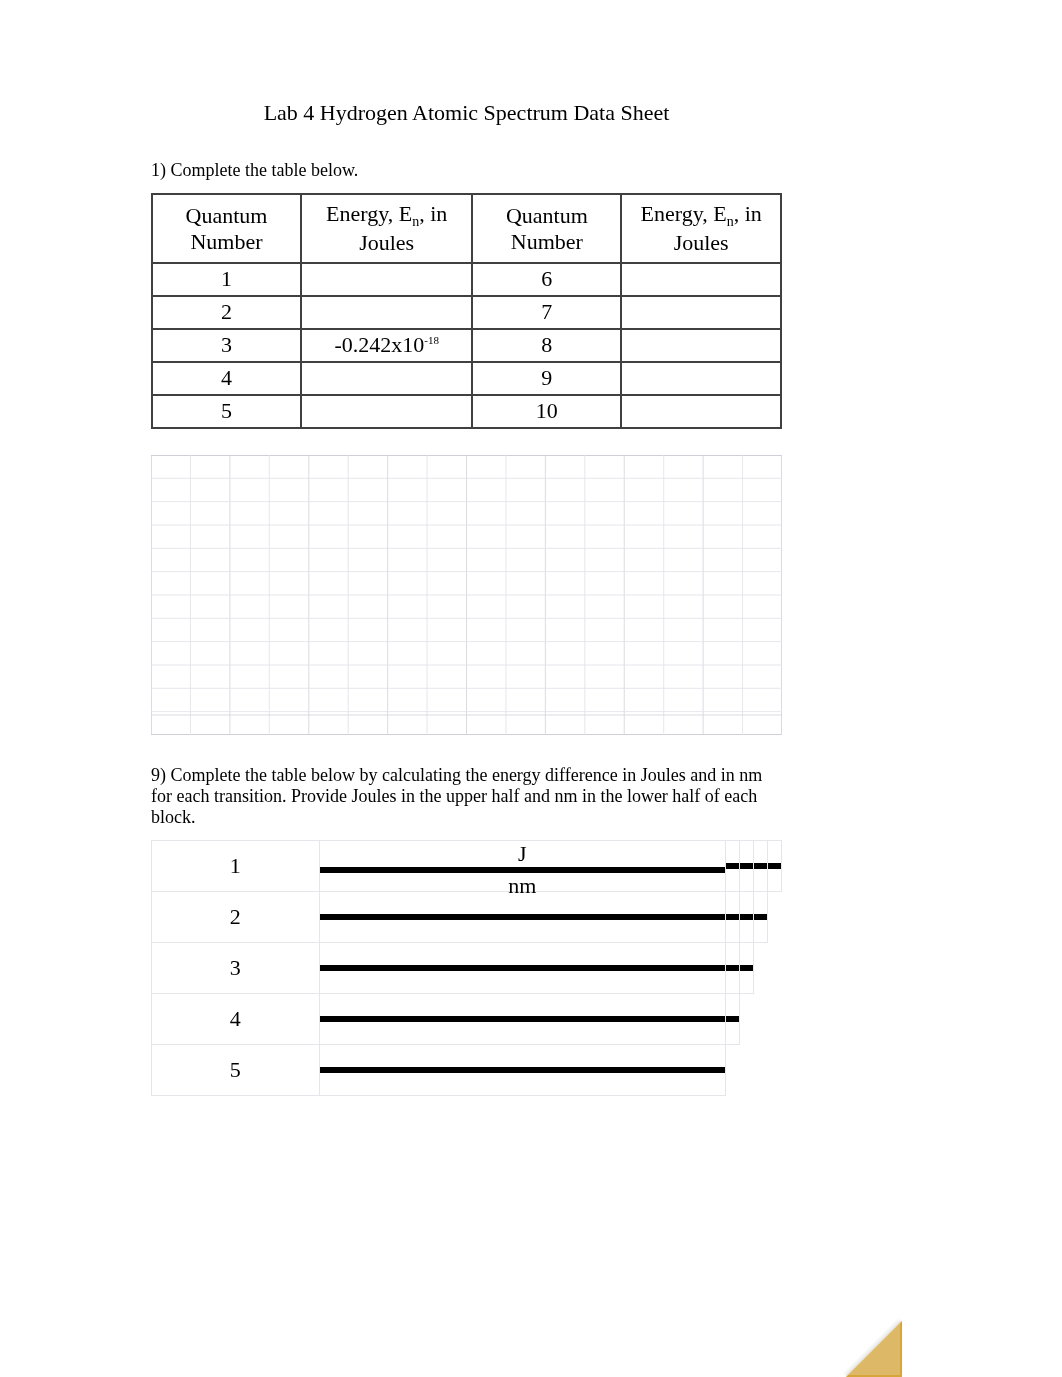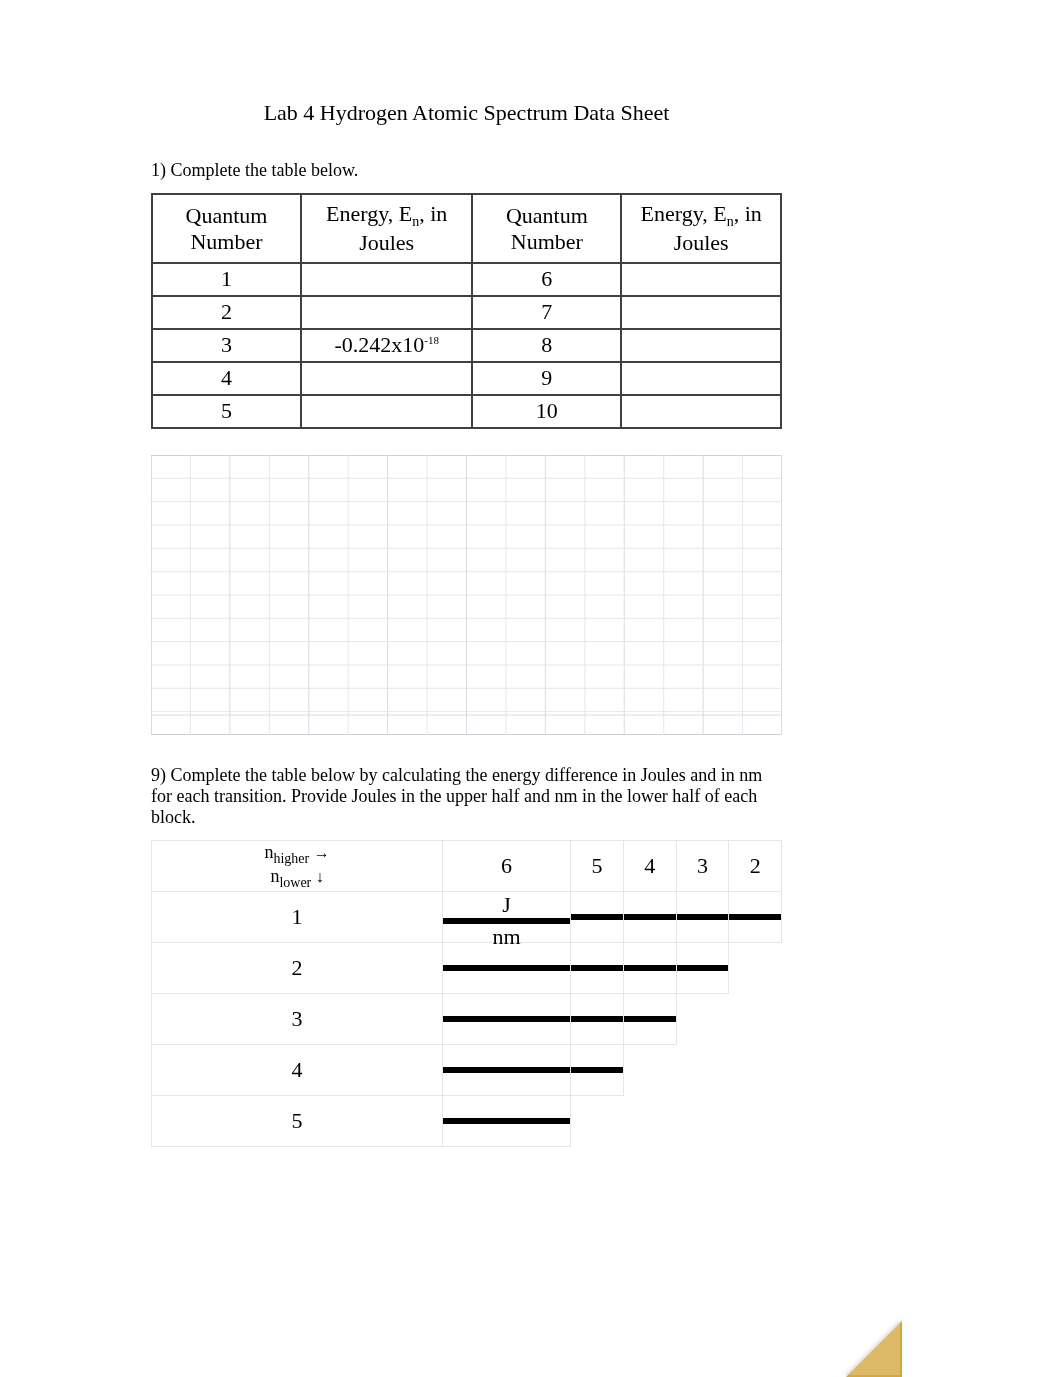--- a/index.html
+++ b/index.html
@@ -216,37 +216,20 @@
       </g>
 
       <line x1="0" y1="260" x2="820" y2="260" class="maj"></line>
     </svg>
   </div>
 
   <div class="prompt">9)  Complete the table below by calculating the energy difference in Joules and in nm for each transition. Provide Joules in the upper half and nm in the lower half of each block.</div>
 
   <table class="t3">
     <tbody>
-        <tr>
-      <th class="corner">
-        <div class="top-line">
-          <span>n</span><span class="sub">higher</span>
-          <span class="arrow">→</span>
-        </div>
-        <div class="bot-line">
-          <span>n</span><span class="sub">lower</span>
-          <span class="arrow">↓</span>
-        </div>
-      </th>
-      <th class="rowcell">6</th>
-      <th class="rowcell">5</th>
-      <th class="rowcell">4</th>
-      <th class="rowcell">3</th>
-      <th class="rowcell">2</th>
-    </tr>
 
     <tr>
       <th class="rowcell">1</th>
       <td>
         <div class="split">
           <div>J</div>
           <div>nm</div>
         </div>
       </td>
       <td>

